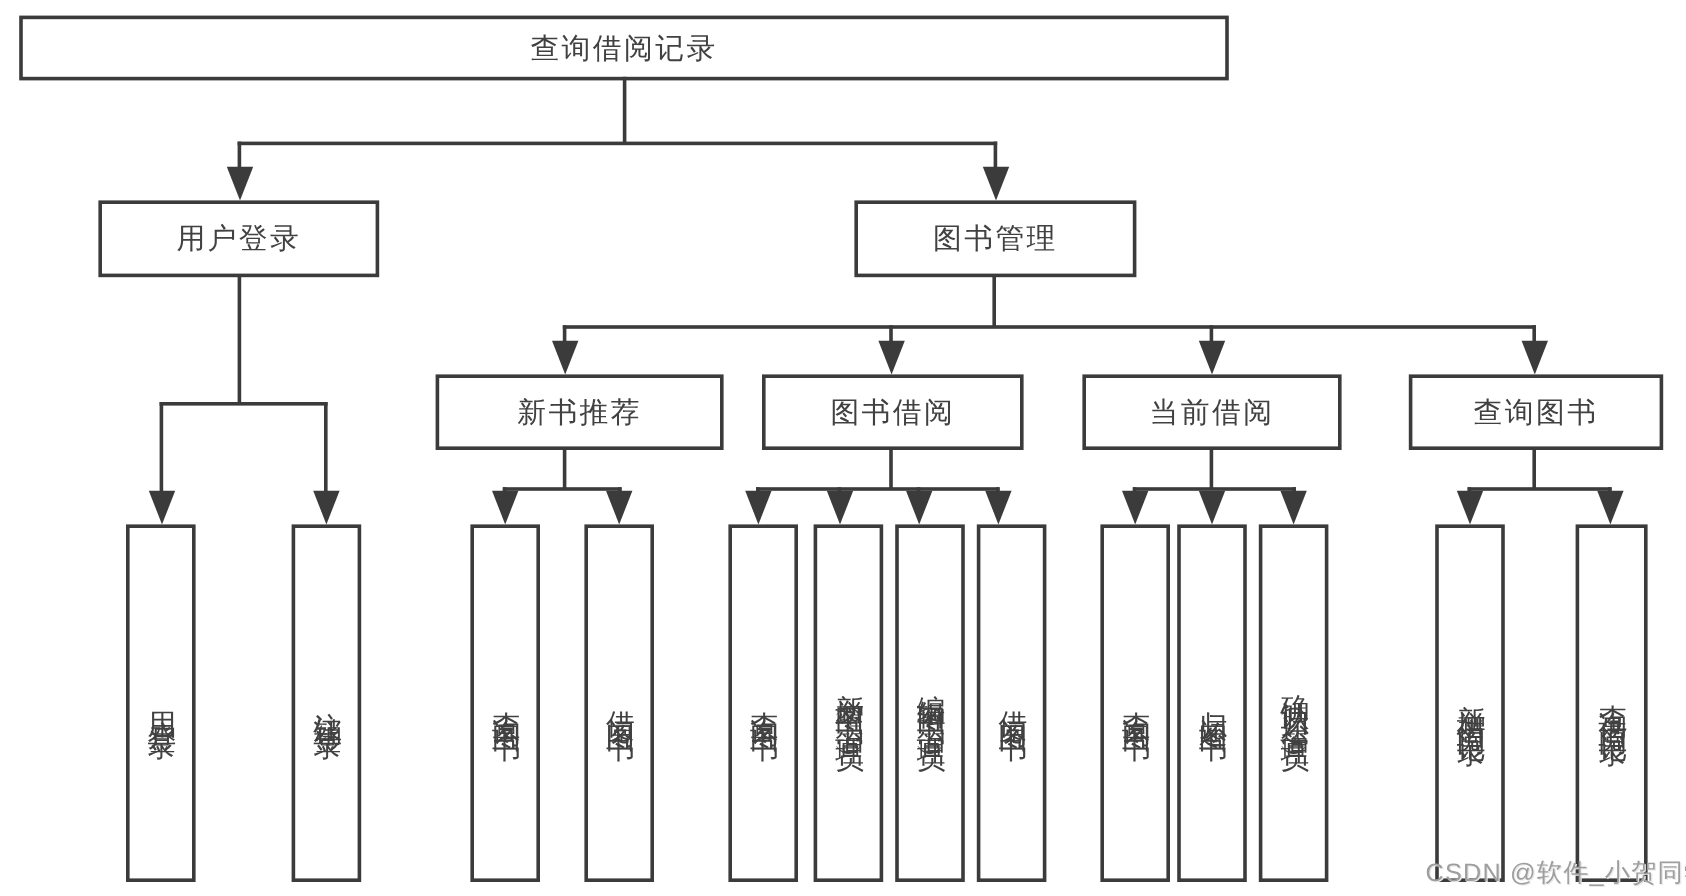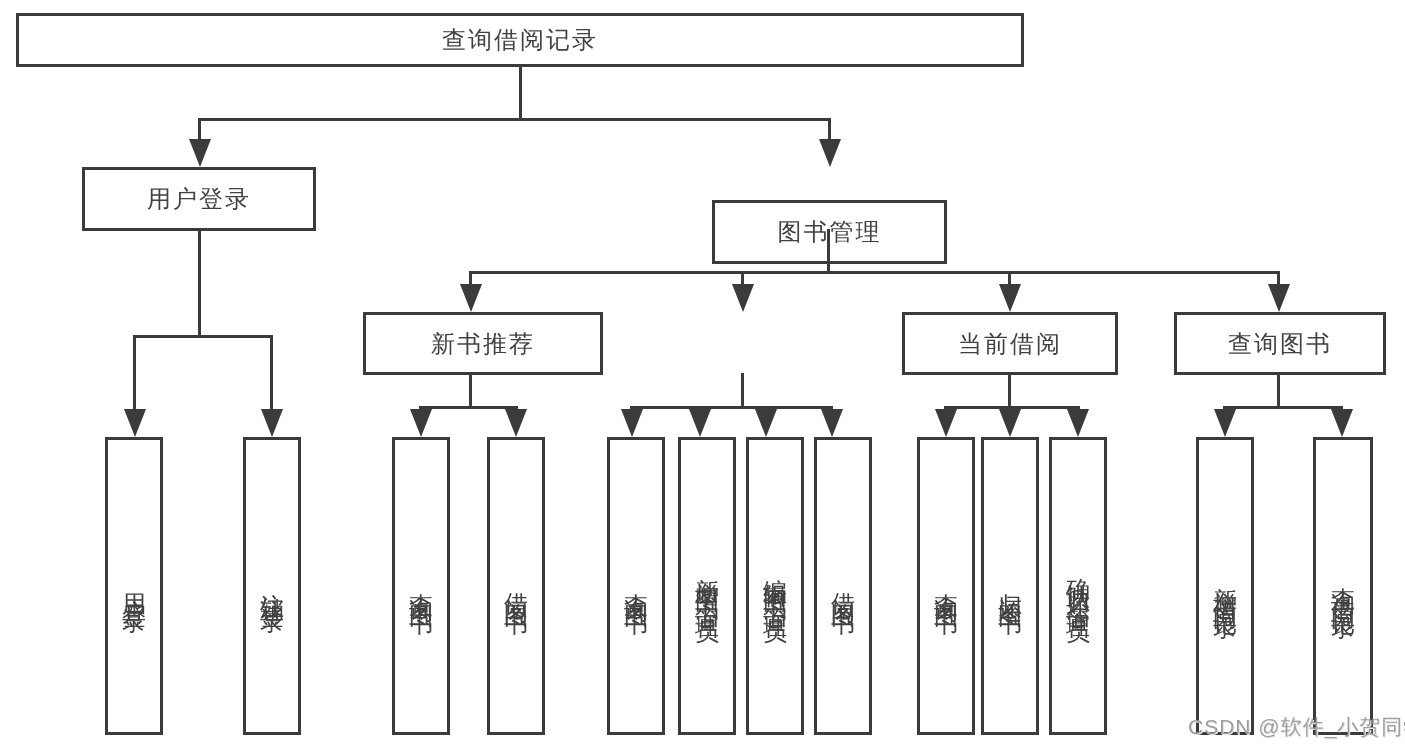--- a/index.html
+++ b/index.html
@@ -69,21 +69,21 @@
   <div class="line" style="left:519px; top:64px; width:3px; height:56px;"></div>
   <div class="line" style="left:198px; top:118px; width:633px; height:3px;"></div>
   <div class="line" style="left:198px; top:118px; width:3px; height:24px;"></div>
   <div class="line" style="left:828px; top:118px; width:3px; height:24px;"></div>
   <div class="arrow" style="left:189px; top:139px;"></div>
   <div class="arrow" style="left:819px; top:139px;"></div>
 
   <div class="box" style="left:82px; top:167px; width:234px; height:64px;">
     <span class="hlabel">用户登录</span>
   </div>
-  <div class="box" style="left:712px; top:167px; width:235px; height:64px;margin-top:33px;">
+  <div class="box" style="left:712px; top:167px; width:235px; height:64px;">
     <span class="hlabel">图书管理</span>
   </div>
 
   <div class="line" style="left:198px; top:229px; width:3px; height:108px;"></div>
   <div class="line" style="left:133px; top:335px; width:140px; height:3px;"></div>
   <div class="line" style="left:133px; top:335px; width:3px; height:76px;"></div>
   <div class="line" style="left:270px; top:335px; width:3px; height:76px;"></div>
   <div class="arrow" style="left:124px; top:409px;"></div>
   <div class="arrow" style="left:261px; top:409px;"></div>
 
@@ -93,20 +93,23 @@
   <div class="line" style="left:741px; top:271px; width:3px; height:16px;"></div>
   <div class="line" style="left:1008px; top:271px; width:3px; height:16px;"></div>
   <div class="line" style="left:1277px; top:271px; width:3px; height:16px;"></div>
   <div class="arrow" style="left:460px; top:284px;"></div>
   <div class="arrow" style="left:732px; top:284px;"></div>
   <div class="arrow" style="left:999px; top:284px;"></div>
   <div class="arrow" style="left:1268px; top:284px;"></div>
 
   <div class="box" style="left:363px; top:312px; width:240px; height:63px;">
     <span class="hlabel">新书推荐</span>
+  </div>
+  <div class="box" style="left:635px; top:312px; width:218px; height:63px;">
+    <span class="hlabel">图书借阅</span>
   </div>
   <div class="box" style="left:902px; top:312px; width:216px; height:63px;">
     <span class="hlabel">当前借阅</span>
   </div>
   <div class="box" style="left:1174px; top:312px; width:212px; height:63px;">
     <span class="hlabel">查询图书</span>
   </div>
 
   <div class="line" style="left:469px; top:373px; width:3px; height:35px;"></div>
   <div class="line" style="left:419px; top:406px; width:99px; height:3px;"></div>

